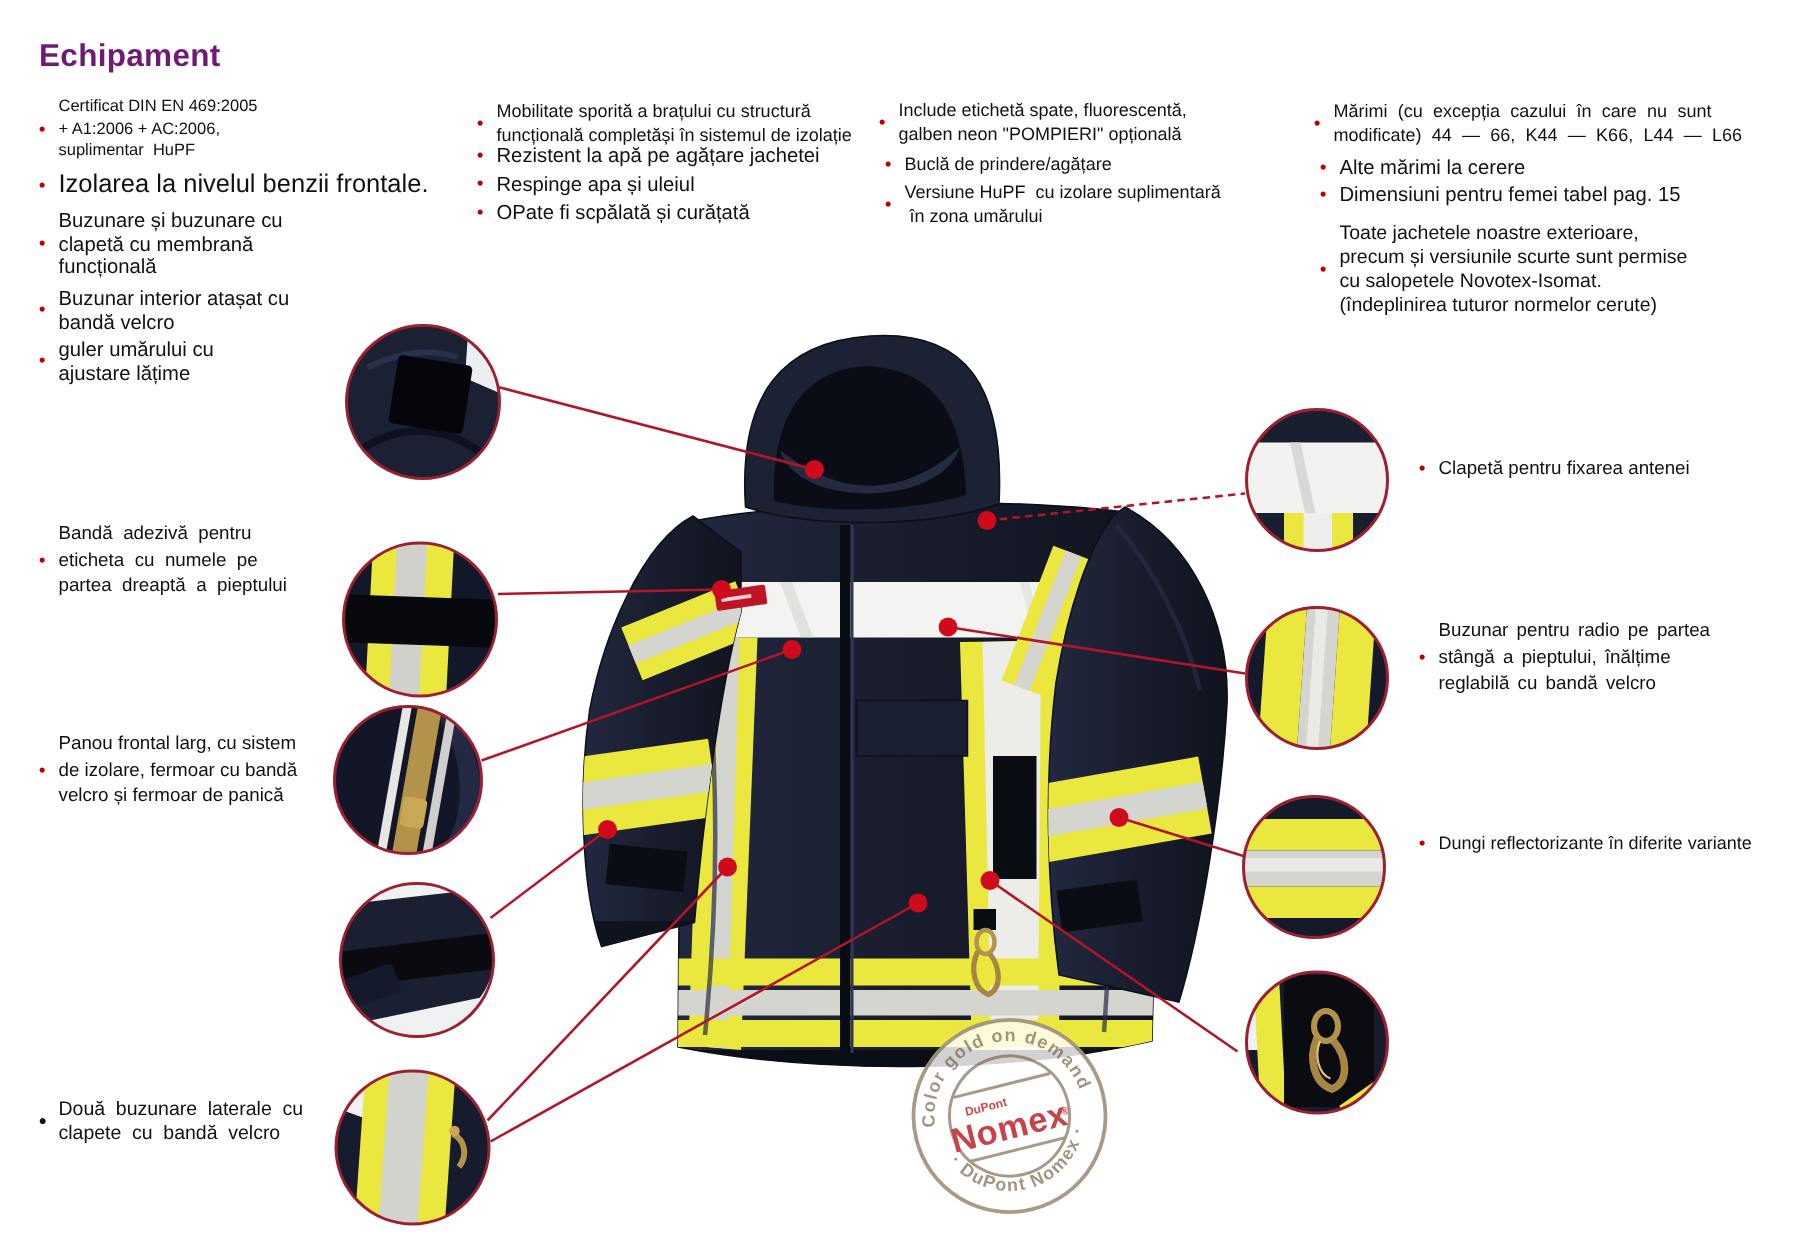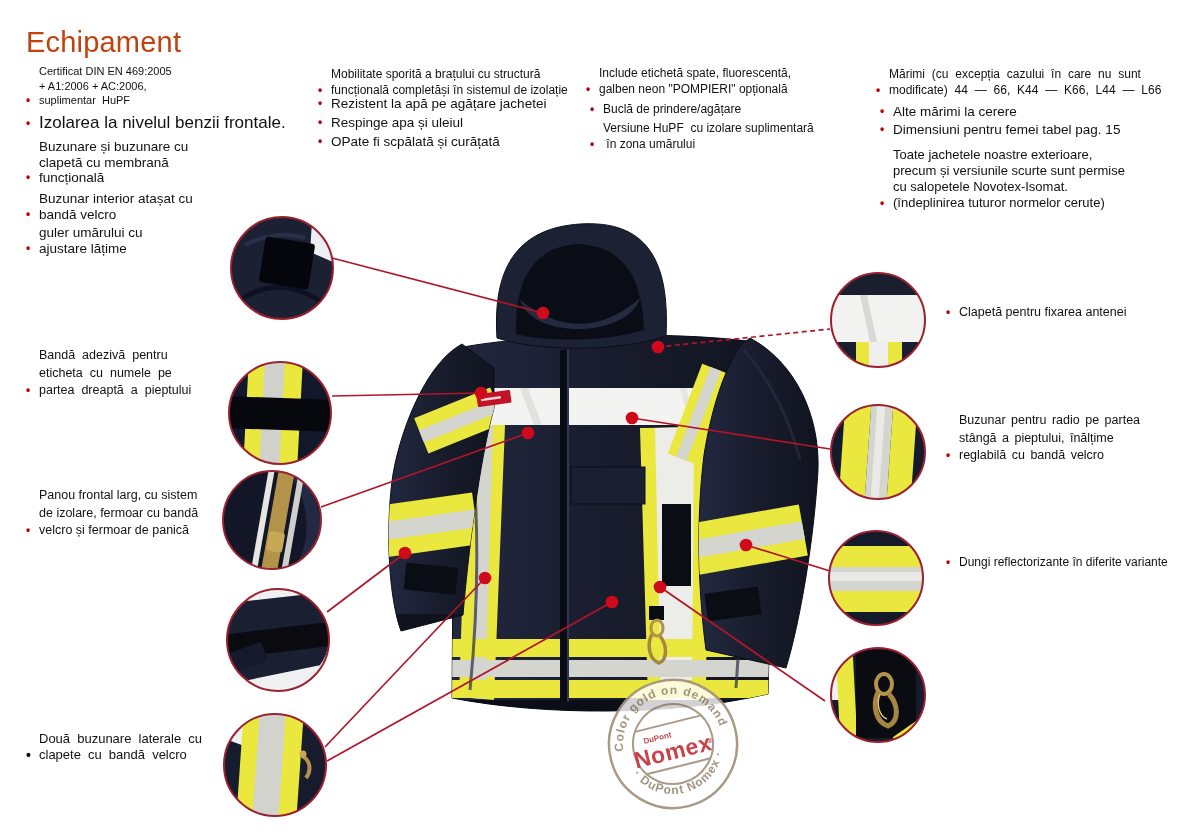--- a/index.html
+++ b/index.html
@@ -1,20 +1,20 @@
 <!DOCTYPE html>
 <html><head>
 <meta charset="utf-8">
 <style>
   html,body{margin:0;padding:0;background:#fff}
   .page{position:relative;width:1202px;height:836px;background:#ffffff;overflow:hidden;
         font-family:"Liberation Sans",sans-serif;color:#111}
   .fig{position:absolute;left:0;top:0;width:1202px;height:836px}
-  .title{position:absolute;left:26px;top:26px;font-size:29px;font-weight:normal;color:#c2410c;letter-spacing:.2px}
-  .tb{position:absolute;display:flex;align-items:flex-end}
+  .title{position:absolute;left:26px;top:26px;font-size:21px;font-weight:bold;color:#701a75;letter-spacing:.2px}
+  .tb{position:absolute;display:flex;align-items:center}
   .blt{flex:none;width:13px;color:#c00000;font-weight:bold;font-size:12px;line-height:inherit}
   .blt::before{content:"•"}
   .blt.bk{color:#111;font-size:14px}
   .txt{white-space:pre-wrap}
   .f11{font-size:11px;line-height:14.5px}
   .f115{font-size:17px;line-height:14px}
   .f12{font-size:12px;line-height:16px}
   .f125{font-size:12.5px;line-height:17.5px}
   .f13{font-size:13.5px;line-height:15.5px}
   .f13n{font-size:13px;line-height:16px}

